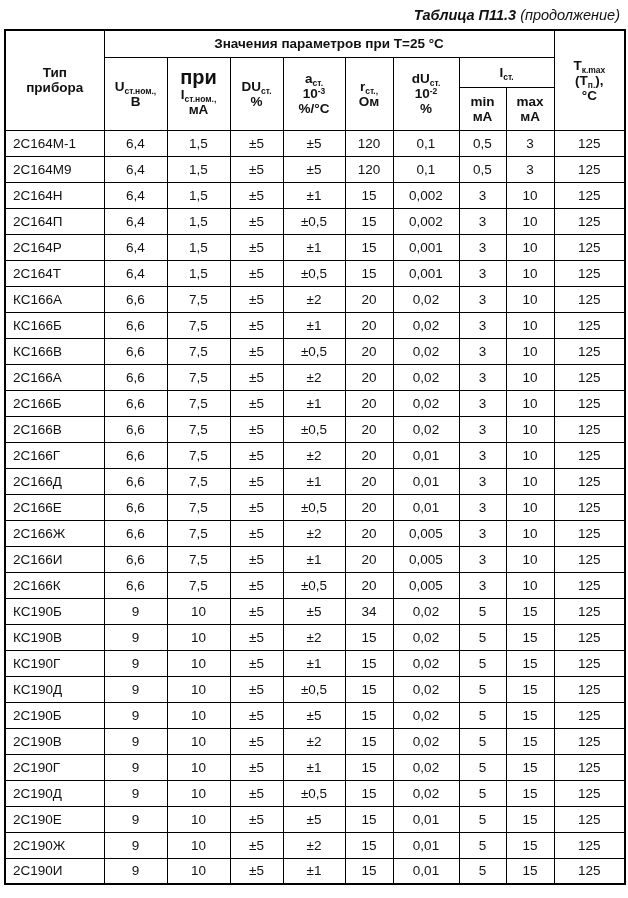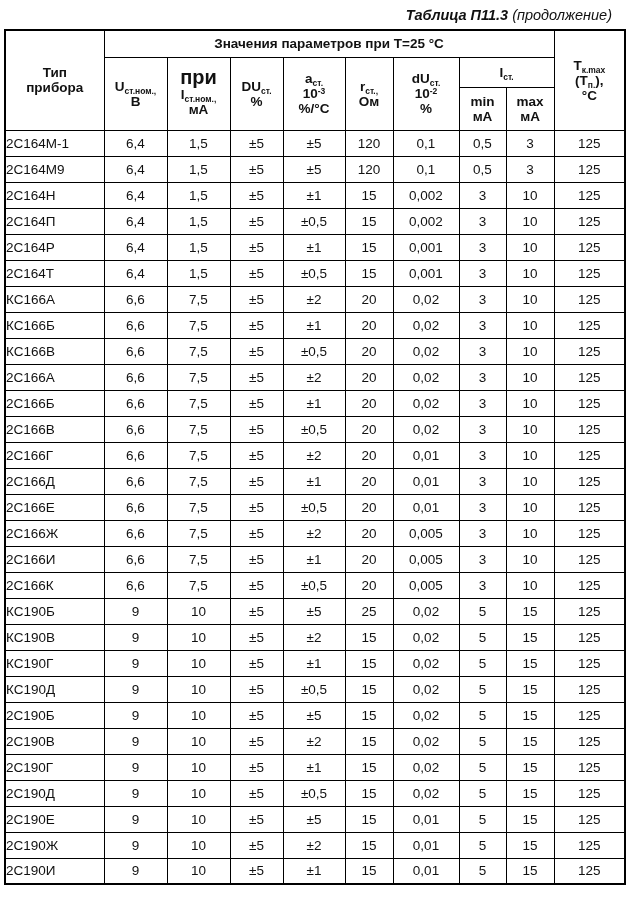--- a/index.html
+++ b/index.html
@@ -12,21 +12,21 @@
     width: 628px;
     height: 898px;
     background: #ffffff;
     color: #111111;
     font-family: "Liberation Sans", sans-serif;
     box-sizing: border-box;
     overflow: hidden;
   }
   .caption {
     text-align: right;
-    padding: 7px 16px 6px 0;
+    padding: 7px 8px 6px 0;
     font-size: 14.5px;
     line-height: 16px;
   }
   .caption .t-bold {
     font-weight: bold;
     font-style: italic;
   }
   .caption .t-italic {
     font-style: italic;
   }
@@ -55,21 +55,21 @@
     padding-left: 8px;
     font-size: 14px;
   }
   tr.h-row1 { height: 27px; }
   tr.h-row2 { height: 30px; }
   tr.h-row3 { height: 43px; }
   tbody tr { height: 26px; }
   tbody td { font-weight: normal; }
   tbody td.type-cell {
     text-align: left;
-    padding-left: 0;
+    padding-left: 7px;
   }
   sub {
     font-size: 8.5px;
     vertical-align: -3px;
     line-height: 0;
   }
   sup {
     font-size: 8.5px;
     vertical-align: 4px;
     line-height: 0;
@@ -374,21 +374,21 @@
           <td>3</td>
           <td>10</td>
           <td>125</td>
         </tr>
         <tr>
           <td class="type-cell">КС190Б</td>
           <td>9</td>
           <td>10</td>
           <td>±5</td>
           <td>±5</td>
-          <td>25</td>
+          <td>34</td>
           <td>0,02</td>
           <td>5</td>
           <td>15</td>
           <td>125</td>
         </tr>
         <tr>
           <td class="type-cell">КС190В</td>
           <td>9</td>
           <td>10</td>
           <td>±5</td>

